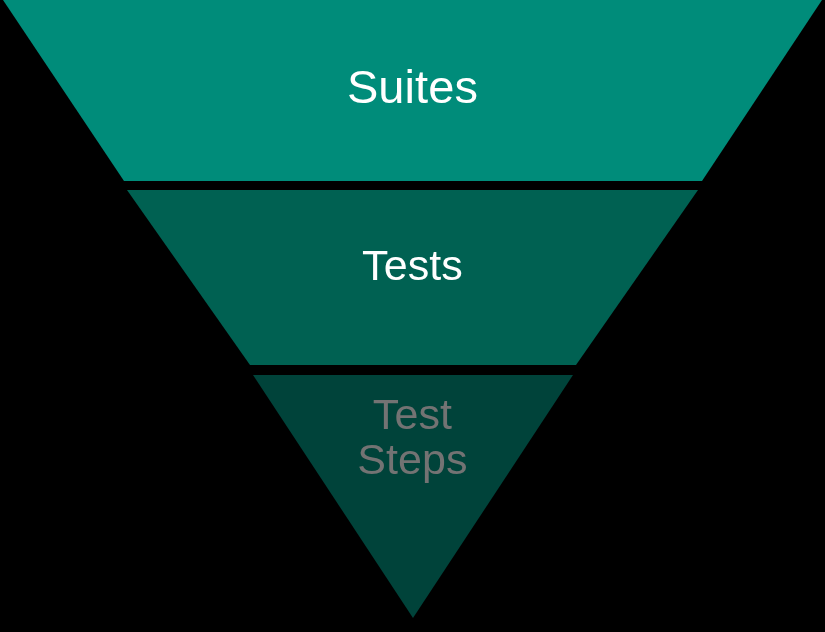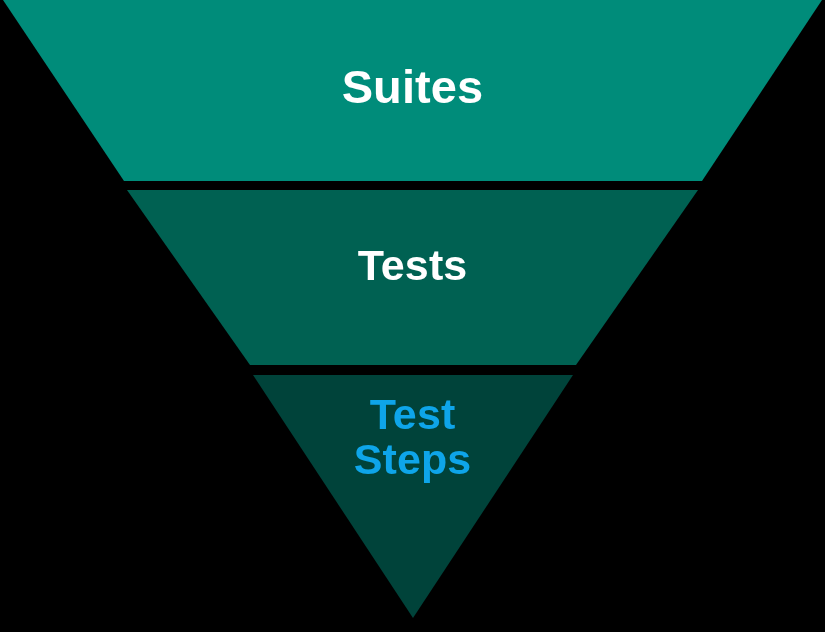--- a/index.html
+++ b/index.html
@@ -24,21 +24,21 @@
     top: 0;
     left: 0;
     display: block;
   }
   .band-label {
     position: absolute;
     left: 0;
     width: 825px;
     text-align: center;
     color: #ffffff;
-    font-weight: bold;
+    font-weight: normal;
     line-height: 1.05;
     letter-spacing: 0.1px;
     white-space: pre-line;
     pointer-events: none;
   }
   #label-suites {
     top: 62px;
     font-size: 47px;
   }
   #label-tests {
@@ -59,16 +59,16 @@
     <rect id="bg-rect" x="0" y="0" width="825" height="632" fill="#000000"></rect>
     <polygon id="seg-suites" points="3,0 822,0 702,181 124,181" fill="#008C7A"></polygon>
     <polygon id="seg-tests" points="127,190 698,190 576,365 250,365" fill="#006152"></polygon>
     <polygon id="seg-test-steps" points="253,375 573,375 413,618 413,618" fill="#00433A"></polygon>
   </svg>
 
   <div class="band-label" id="label-suites" style="color: rgb(255, 255, 255); width: 825px;">Suites</div>
 
   <div class="band-label" id="label-tests" style="color: rgb(255, 255, 255); width: 825px;">Tests</div>
 
-  <div class="band-label" id="label-test-steps" style="color: #0ea5e9; width: 825px;">Test
+  <div class="band-label" id="label-test-steps" style="color: #737373; width: 825px;">Test
 Steps</div>
 
 </div>
 
 </body></html>

